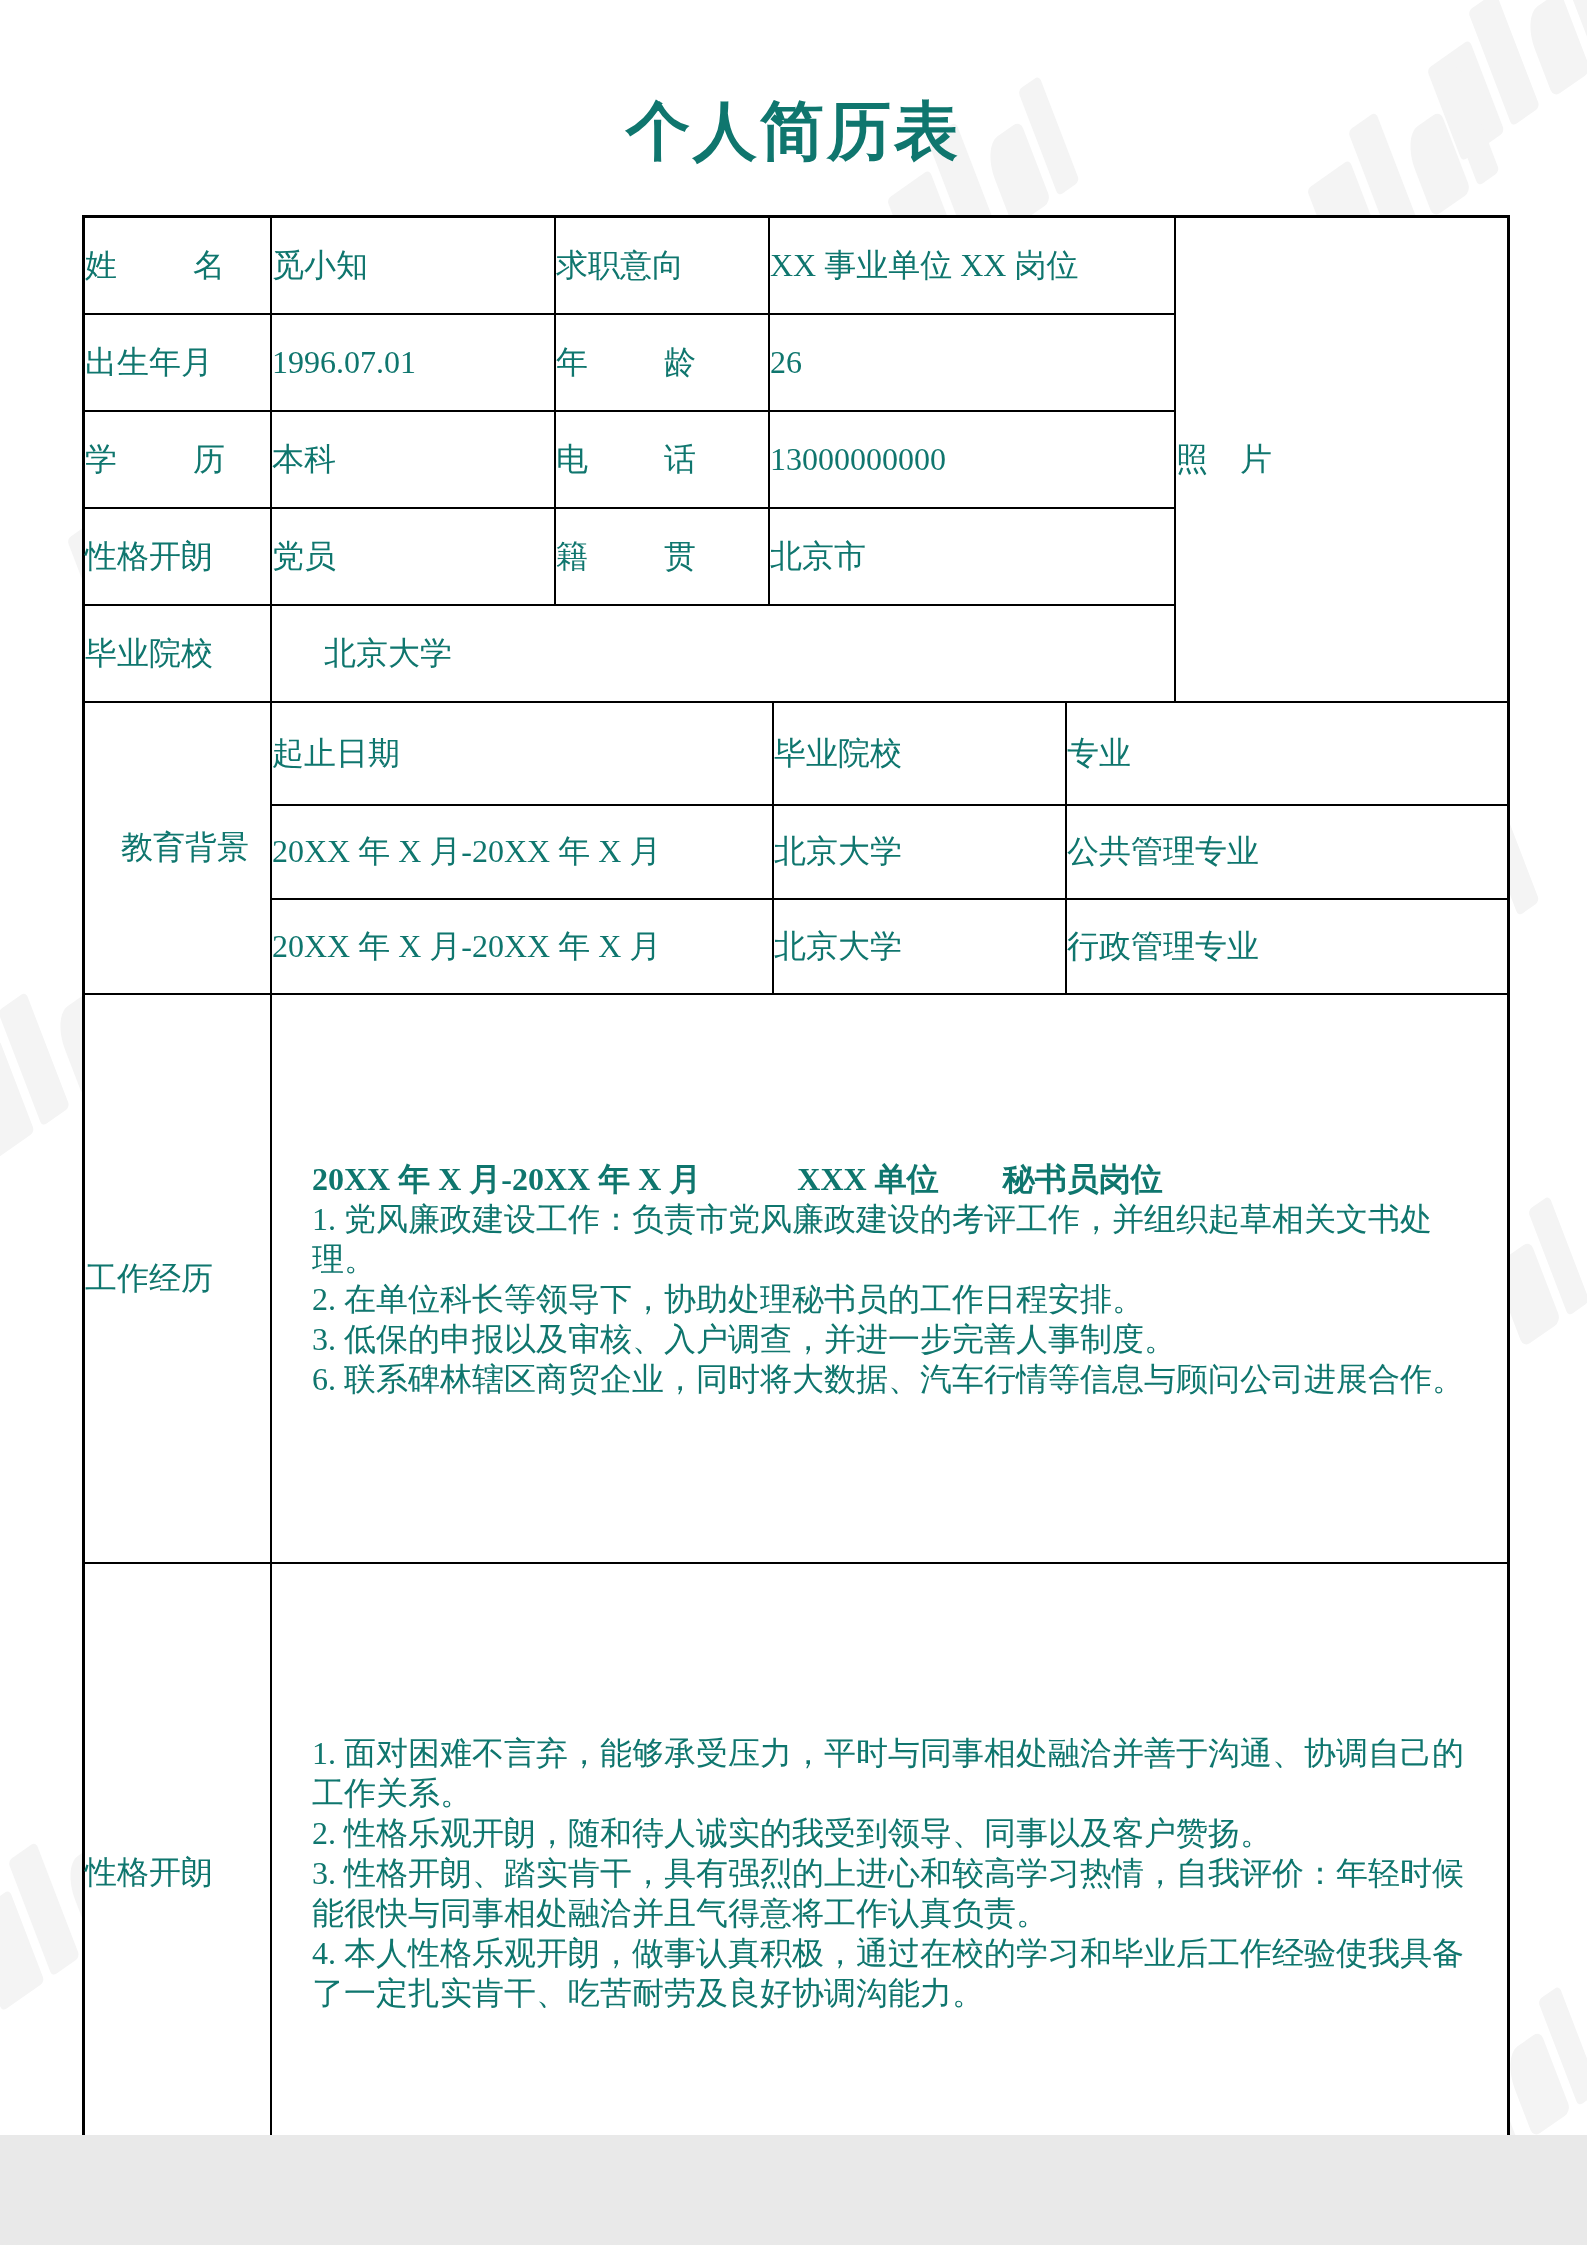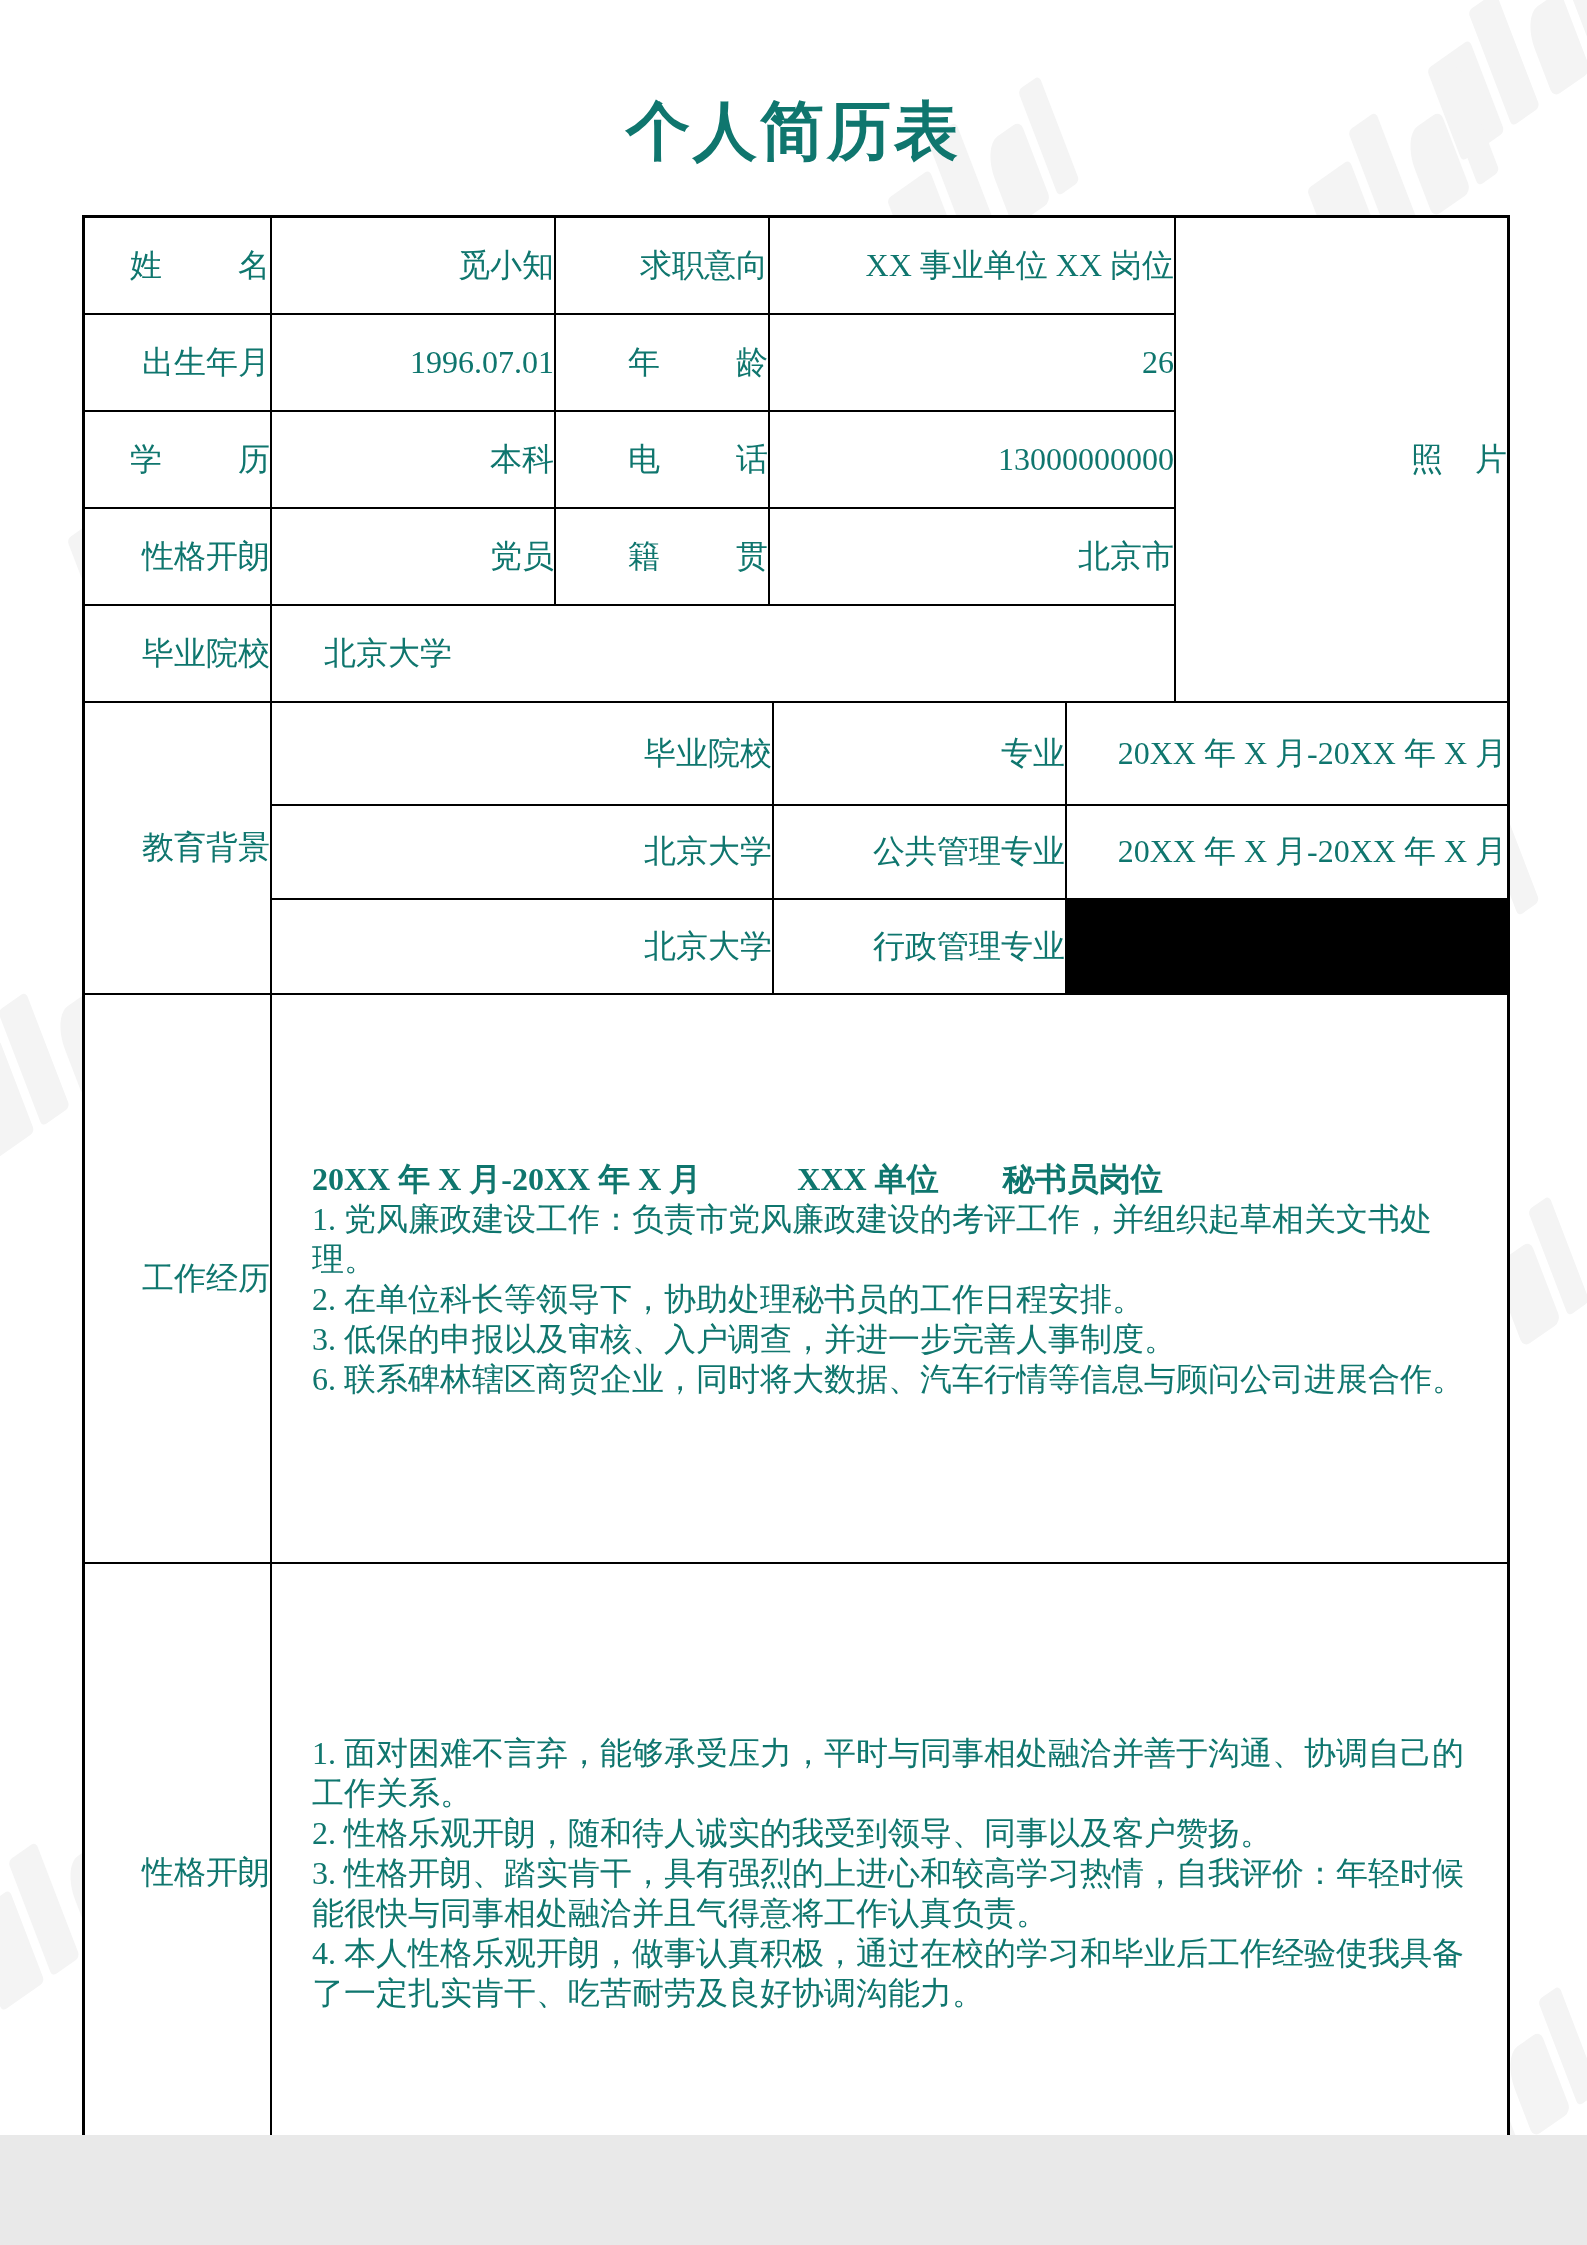--- a/index.html
+++ b/index.html
@@ -33,21 +33,21 @@
     display:flex;flex-direction:column;gap:2px;
     font-size:32px;
   }
   .sec{display:grid;gap:2px;}
   .sec-basic{grid-template-columns:185px 282px 212px 404px 1fr;grid-template-rows:repeat(5,95px);}
   .sec-edu{grid-template-columns:185px 500px 291px 1fr;grid-template-rows:101px 92px 93px;}
   .sec-work{grid-template-columns:185px 1fr;grid-template-rows:567px;}
   .sec-self{grid-template-columns:185px 1fr;grid-template-rows:618px;}
   .cell{
     background:#fff;
-    display:flex;align-items:center;justify-content:flex-end;
+    display:flex;align-items:center;justify-content:flex-start;
     text-align:center;box-sizing:border-box;
   }
   .cell.left{justify-content:flex-start;text-align:left;}
   .spread{display:inline-block;width:140px;text-align:justify;text-align-last:justify;}
   .photo-cell{grid-column:5;grid-row:1/6;}
   .school-cell{grid-column:2/5;padding-left:52px;}
   .edu-label{grid-column:1;grid-row:1/4;padding-left:36px;}
   .para-cell{
     flex-direction:column;align-items:stretch;justify-content:center;
     text-align:left;padding:0 24px 0 40px;line-height:40px;
@@ -183,20 +183,21 @@
           <span class="spread">籍贯</span>
         </div>
       <div class="cell">北京市</div>
 
       <div class="cell">毕业院校</div>
       <div class="cell left school-cell">北京大学</div>
     </div>
 
     <div class="sec sec-edu">
       <div class="cell edu-label">教育背景</div>
+      <div class="cell">起止日期</div>
       <div class="cell">毕业院校</div>
       <div class="cell">专业</div>
       <div class="cell">20XX 年 X 月-20XX 年 X 月</div>
       <div class="cell">北京大学</div>
       <div class="cell">公共管理专业</div>
       <div class="cell">20XX 年 X 月-20XX 年 X 月</div>
       <div class="cell">北京大学</div>
       <div class="cell">行政管理专业</div>
     </div>
 

